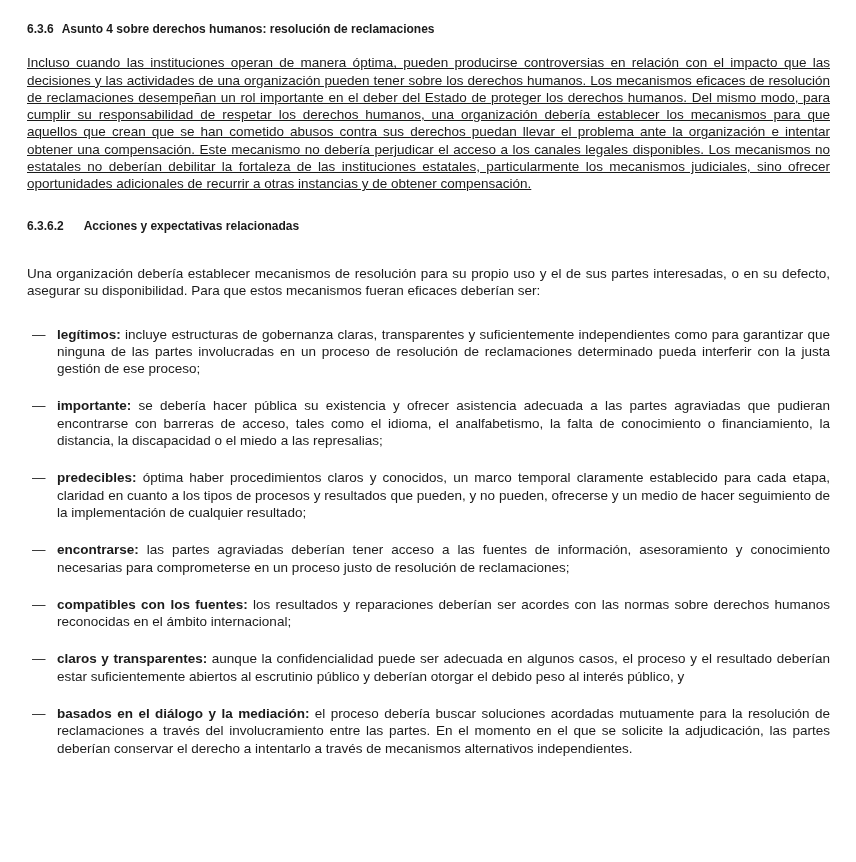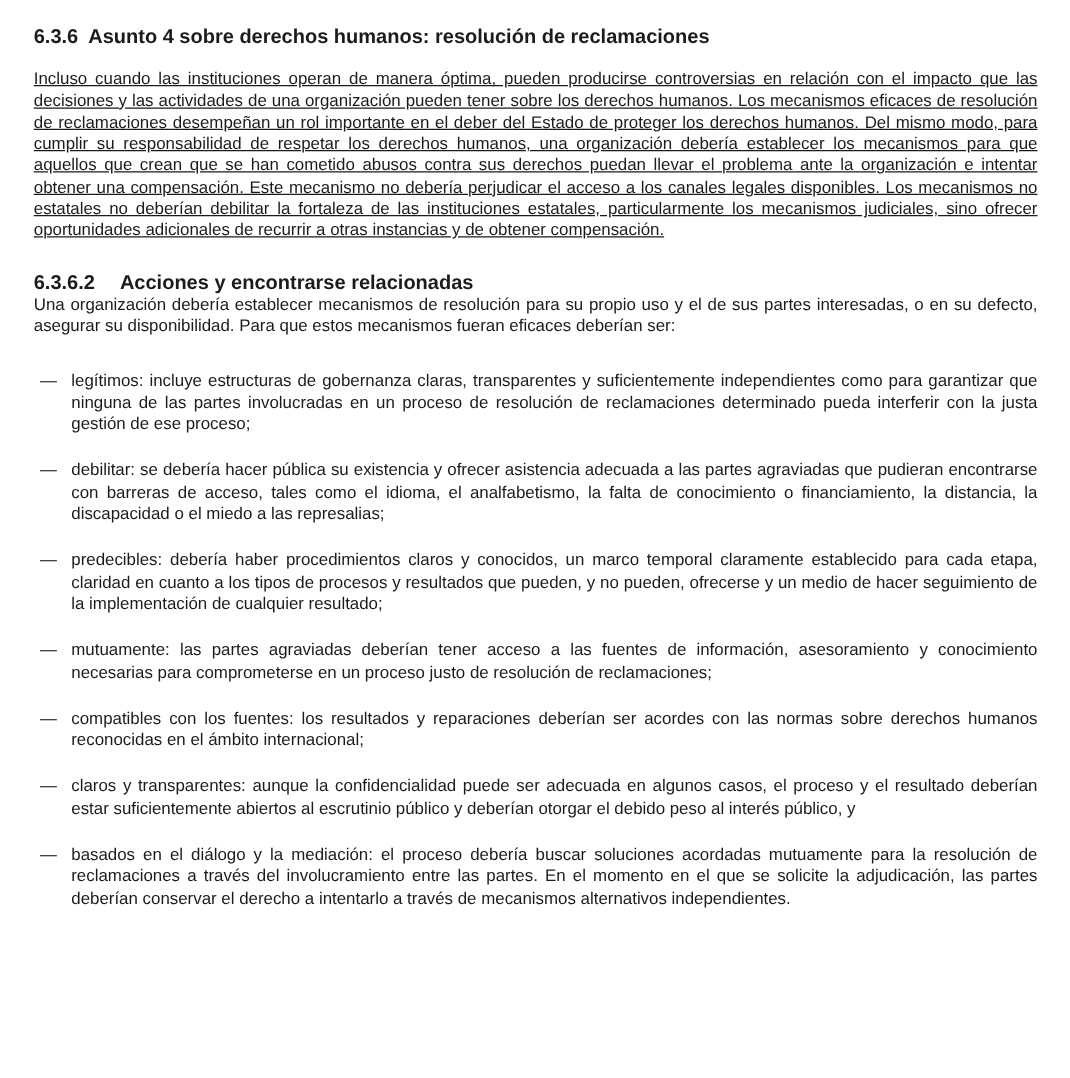--- a/index.html
+++ b/index.html
@@ -18,106 +18,106 @@
     color: #1b1b1b;
     -webkit-font-smoothing: antialiased;
   }
   .page {
     box-sizing: border-box;
     width: 856px;
     height: 862px;
     padding: 15px 26px 0 27px;
   }
   h1, h2 {
-    font-size: 16px;
+    font-size: 12px;
     line-height: 17.3px;
     font-weight: bold;
     margin: 0;
     padding: 0;
     white-space: nowrap;
   }
   .h-main { margin-top: 6px; }
   .h-sub1 { margin-top: 19px; }
   .h-sub2 { margin-top: 25px; }
   .h-num-main { margin-right: 8px; }
   .h-num-sub1 { margin-right: 14px; }
   .h-num-sub2 { margin-right: 20px; }
   p {
     margin: 0;
     padding: 0;
     text-align: justify;
   }
   .p-desc  { margin-top: 16px; text-decoration: underline; }
-  .p-intro { margin-top: 0; }
+  .p-intro { margin-top: 30px; }
   ul.dash-list {
     list-style: none;
     margin: 26px 0 0 0;
     padding: 0;
   }
   ul.dash-list li {
     display: flex;
     margin: 0 0 20px 0;
   }
   ul.dash-list li:last-child { margin-bottom: 0; }
   .dash {
     flex: 0 0 30px;
     width: 30px;
     padding-left: 5px;
     box-sizing: border-box;
   }
   .li-body {
     flex: 1 1 auto;
     text-align: justify;
   }
-  .li-body b { font-weight: normal; }
+  .li-body b { font-weight: bold; }
 </style>
 </head>
 <body>
 
 <div class="page">
 
   <h1 class="h-main">
     <span class="h-num-main">6.3.6</span><span>Asunto 4 sobre derechos humanos: resolución de reclamaciones</span>
   </h1>
 
 
   <p class="p-desc">Incluso cuando las instituciones operan de manera óptima, pueden producirse controversias en relación con el impacto que las decisiones y las actividades de una organización pueden tener sobre los derechos humanos. Los mecanismos eficaces de resolución de reclamaciones desempeñan un rol importante en el deber del Estado de proteger los derechos humanos. Del mismo modo, para cumplir su responsabilidad de respetar los derechos humanos, una organización debería establecer los mecanismos para que aquellos que crean que se han cometido abusos contra sus derechos puedan llevar el problema ante la organización e intentar obtener una compensación. Este mecanismo no debería perjudicar el acceso a los canales legales disponibles. Los mecanismos no estatales no deberían debilitar la fortaleza de las instituciones estatales, particularmente los mecanismos judiciales, sino ofrecer oportunidades adicionales de recurrir a otras instancias y de obtener compensación.</p>
 
   <h2 class="h-sub2">
-    <span class="h-num-sub2">6.3.6.2</span><span>Acciones y encontrarse relacionadas</span>
+    <span class="h-num-sub2">6.3.6.2</span><span>Acciones y expectativas relacionadas</span>
   </h2>
 
   <p class="p-intro">Una organización debería establecer mecanismos de resolución para su propio uso y el de sus partes interesadas, o en su defecto, asegurar su disponibilidad. Para que estos mecanismos fueran eficaces deberían ser:</p>
 
   <ul class="dash-list">
     <li>
       <span class="dash">—</span>
       <div class="li-body">
         <b>legítimos:</b>
         <span>incluye estructuras de gobernanza claras, transparentes y suficientemente independientes como para garantizar que ninguna de las partes involucradas en un proceso de resolución de reclamaciones determinado pueda interferir con la justa gestión de ese proceso;</span>
       </div>
     </li>
     <li>
       <span class="dash">—</span>
       <div class="li-body">
-        <b>debilitar:</b>
+        <b>importante:</b>
         <span>se debería hacer pública su existencia y ofrecer asistencia adecuada a las partes agraviadas que pudieran encontrarse con barreras de acceso, tales como el idioma, el analfabetismo, la falta de conocimiento o financiamiento, la distancia, la discapacidad o el miedo a las represalias;</span>
       </div>
     </li>
     <li>
       <span class="dash">—</span>
       <div class="li-body">
         <b>predecibles:</b>
-        <span>debería haber procedimientos claros y conocidos, un marco temporal claramente establecido para cada etapa, claridad en cuanto a los tipos de procesos y resultados que pueden, y no pueden, ofrecerse y un medio de hacer seguimiento de la implementación de cualquier resultado;</span>
+        <span>óptima haber procedimientos claros y conocidos, un marco temporal claramente establecido para cada etapa, claridad en cuanto a los tipos de procesos y resultados que pueden, y no pueden, ofrecerse y un medio de hacer seguimiento de la implementación de cualquier resultado;</span>
       </div>
     </li>
     <li>
       <span class="dash">—</span>
       <div class="li-body">
-        <b>mutuamente:</b>
+        <b>encontrarse:</b>
         <span>las partes agraviadas deberían tener acceso a las fuentes de información, asesoramiento y conocimiento necesarias para comprometerse en un proceso justo de resolución de reclamaciones;</span>
       </div>
     </li>
     <li>
       <span class="dash">—</span>
       <div class="li-body">
         <b>compatibles con los fuentes:</b>
         <span>los resultados y reparaciones deberían ser acordes con las normas sobre derechos humanos reconocidas en el ámbito internacional;</span>
       </div>
     </li>

